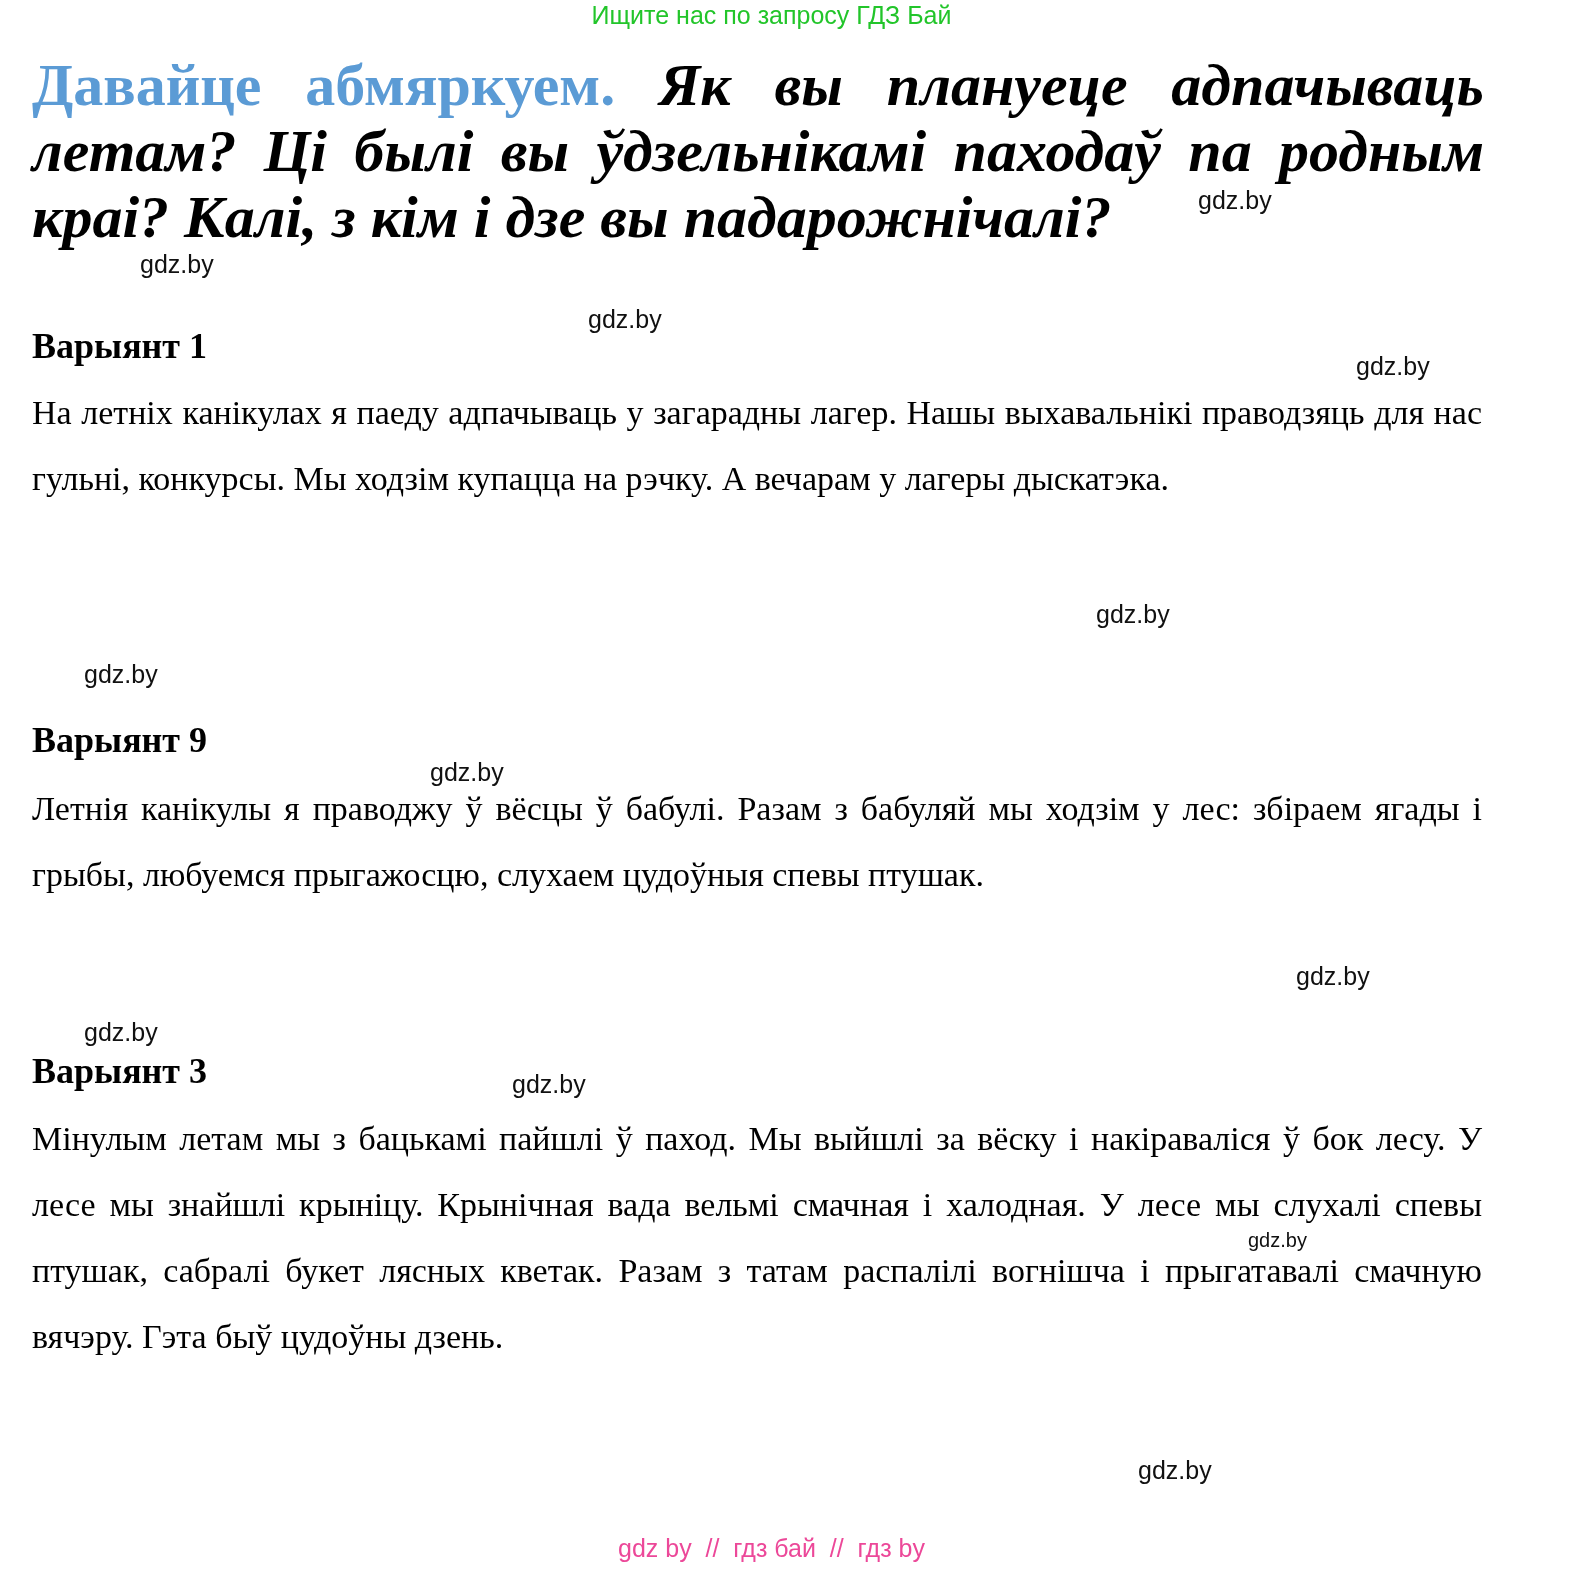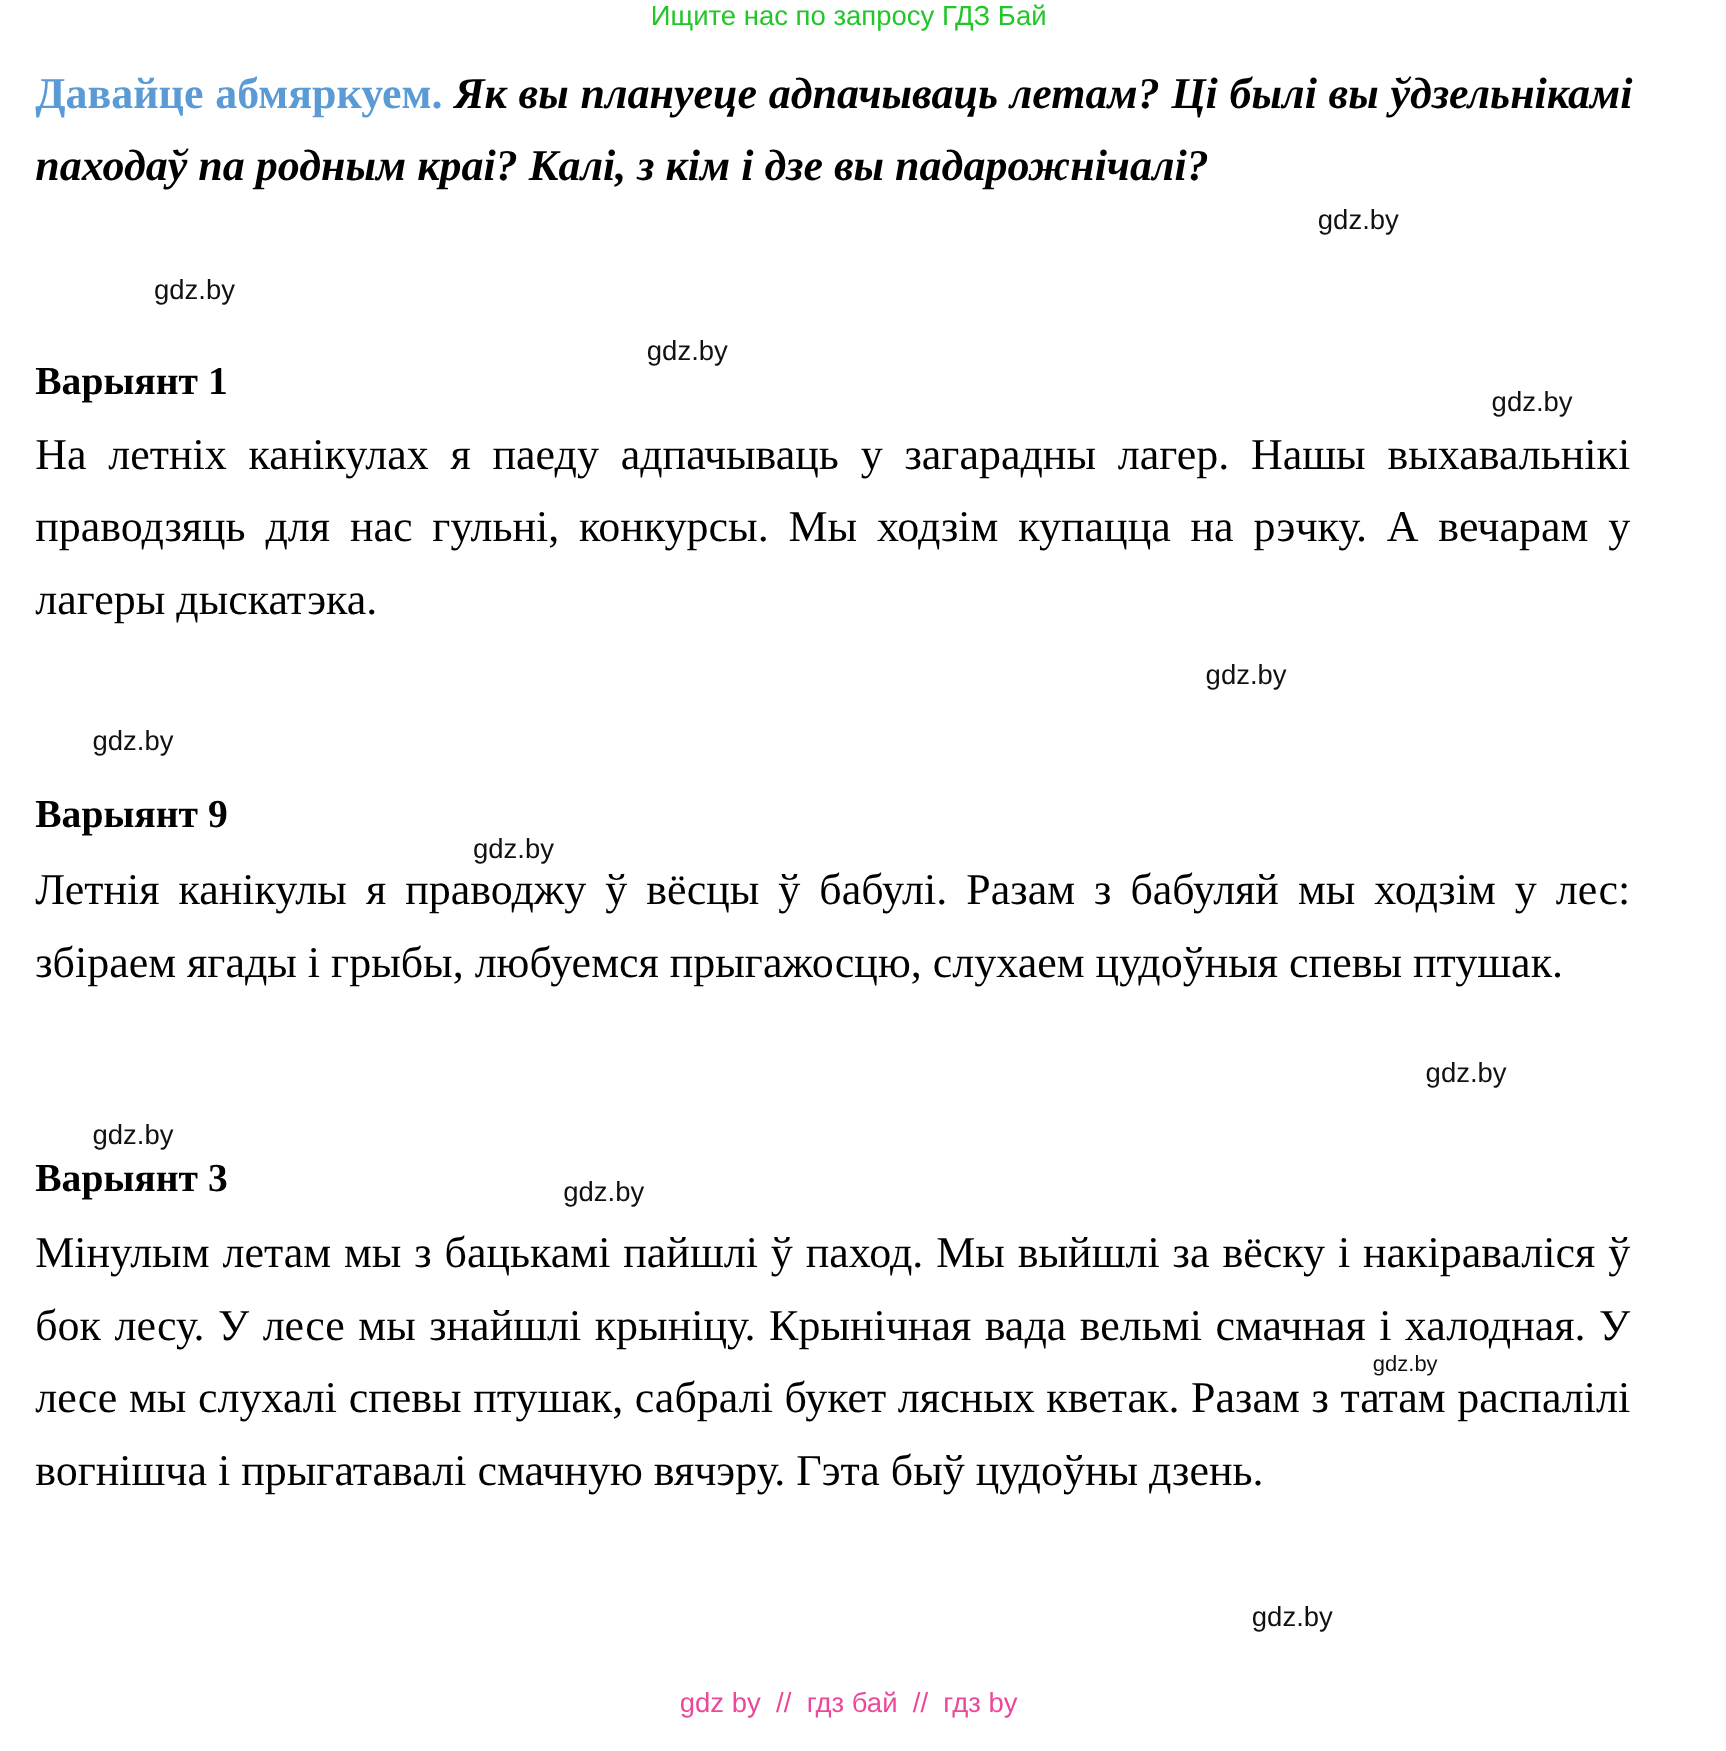--- a/index.html
+++ b/index.html
@@ -3,32 +3,32 @@
 <meta charset="utf-8">
 <style>
   html, body { margin: 0; padding: 0; background: #ffffff; }
   body { width: 1569px; height: 1592px; position: relative; overflow: hidden; }
   .top-banner {
     position: absolute; left: 0; top: 0; width: 1543px; text-align: center;
     font-family: "Liberation Sans", sans-serif; font-size: 25px; color: #22c52a; line-height: 30px;
   }
   .question {
     position: absolute; left: 32px; top: 52px; width: 1452px;
-    font-family: "Liberation Serif", serif; font-size: 40px; line-height: 66px;
+    font-family: "Liberation Serif", serif; font-size: 60px; line-height: 66px;
     font-weight: bold; font-style: italic; color: #000; text-align: justify;
     transform-origin: left top;
   }
   .question .lead { color: #5b9bd5; font-style: normal; }
   .heading {
     position: absolute; left: 32px;
     font-family: "Liberation Serif", serif; font-weight: bold; font-size: 36px; color: #000; line-height: 56px;
   }
   .para {
     position: absolute; left: 32px; width: 1450px;
-    font-family: "Liberation Serif", serif; font-size: 40px; line-height: 66px; color: #000;
+    font-family: "Liberation Serif", serif; font-size: 34px; line-height: 66px; color: #000;
     text-align: justify; text-align-last: left;
   }
   .wm {
     position: absolute; font-family: "Liberation Sans", sans-serif; font-size: 25px; color: #111; line-height: 28px; text-align: center;
   }
   .footer {
     position: absolute; left: 0; top: 1532px; width: 1543px; text-align: center;
     font-family: "Liberation Sans", sans-serif; font-size: 25px; color: #ec4899; line-height: 32px; white-space: pre;
   }
 </style>

